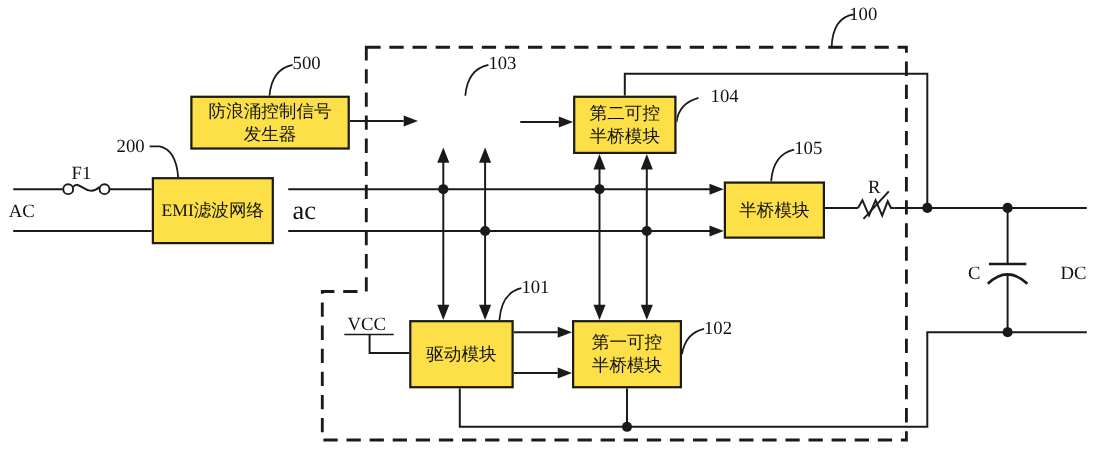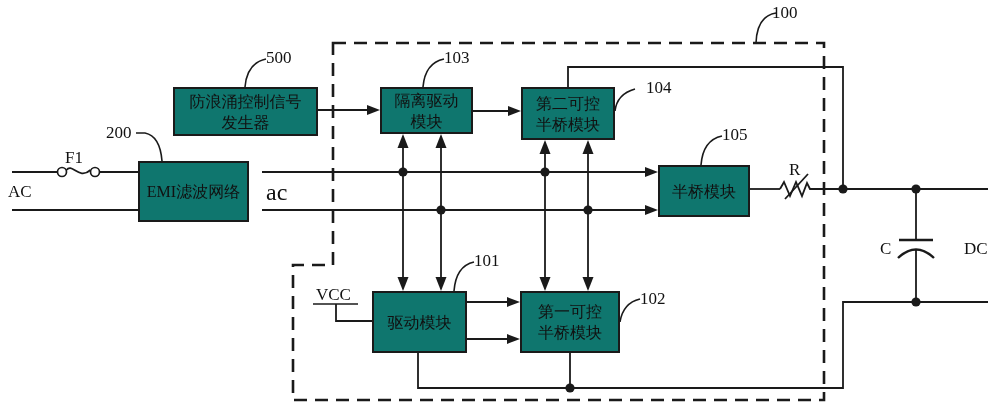--- a/index.html
+++ b/index.html
@@ -3,21 +3,21 @@
 <meta charset="utf-8">
 <style>
   html,body{margin:0;padding:0;background:#ffffff;}
   #figure{
     position:relative;width:1000px;height:412px;background:#ffffff;
     font-family:"Liberation Serif","DejaVu Serif",serif;color:#111;
     overflow:hidden;
   }
   #wires{position:absolute;left:0;top:0;width:1000px;height:412px;}
   .block{
-    position:absolute;border:2px solid #1a1a1a;background:#0f766e;
+    position:absolute;border:2px solid #1a1a1a;background:#fde047;
     display:flex;flex-direction:column;align-items:center;justify-content:center;
     font-size:16px;line-height:21px;text-align:center;box-sizing:border-box;
   }
   .lbl{
     position:absolute;font-size:17px;line-height:17px;white-space:nowrap;
   }
   .lbl-ac-mid{font-size:24px;line-height:24px;}
   
   #b300{left:173px;top:87px;width:145px;height:49px;}
   #b200{left:138px;top:161px;width:111px;height:61px;}
@@ -135,24 +135,20 @@
     </g>
   </svg>
 
   <div class="block" id="b300">
     <span>防浪涌控制信号</span>
     <span>发生器</span>
   </div>
   <div class="block" id="b200">
     <span>EMI滤波网络</span>
   </div>
-  <div class="block" id="b103">
-    <span>隔离驱动</span>
-    <span>模块</span>
-  </div>
   <div class="block" id="b104">
     <span>第二可控</span>
     <span>半桥模块</span>
   </div>
   <div class="block" id="b105">
     <span>半桥模块</span>
   </div>
   <div class="block" id="b101">
     <span>驱动模块</span>
   </div>

